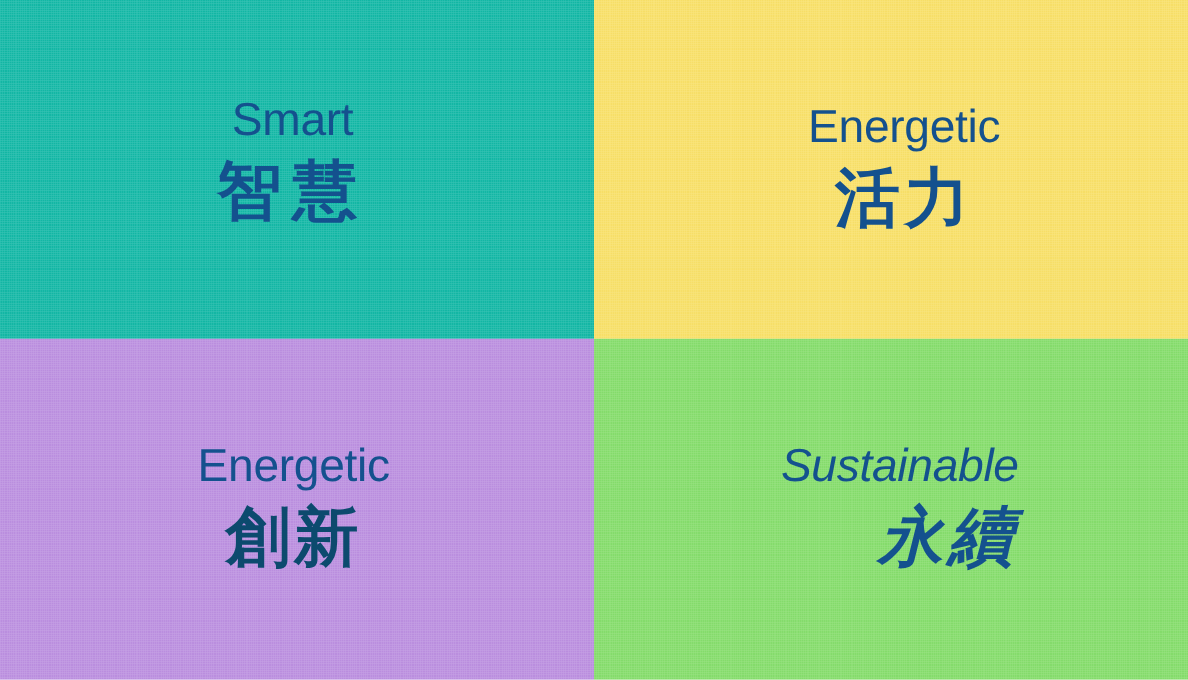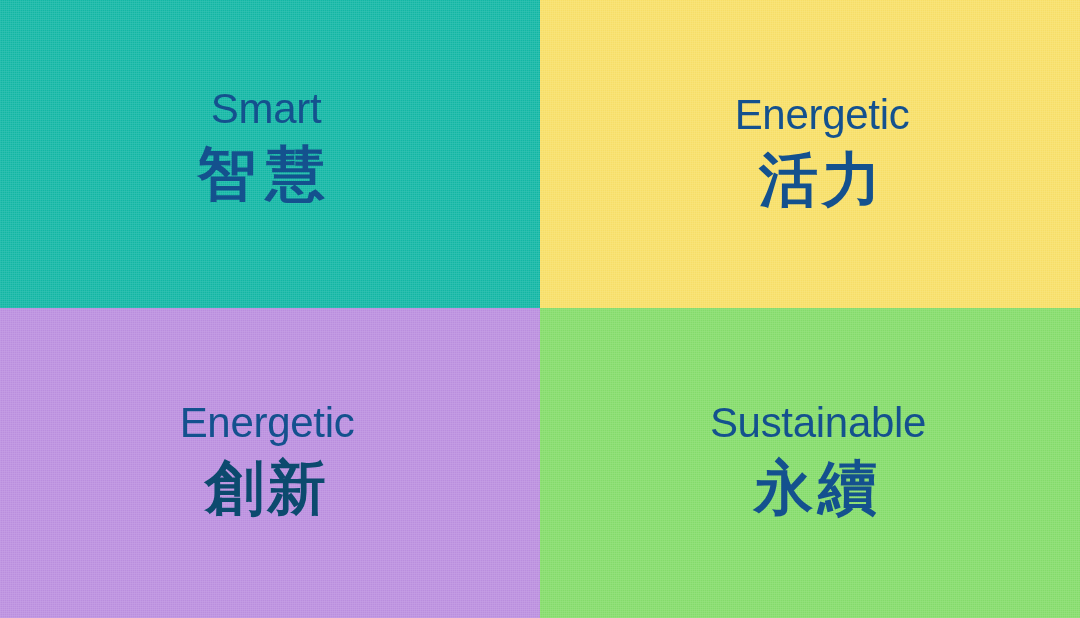--- a/index.html
+++ b/index.html
@@ -78,25 +78,25 @@
     letter-spacing: 4px;
     line-height: 1.02;
     margin-top: 14px;
     white-space: nowrap;
   }
 
   
   .panel-smart .panel-text       { margin-top: 88px;  margin-left: -8px; }
   .panel-energetic .panel-text   { margin-top: 94px;  margin-left: 24px;  }
   .panel-innovative .panel-text  { margin-top: 94px;  margin-left: -6px; }
-  .panel-sustainable .panel-text { margin-top: 94px;  margin-left: 16px;  }
+  .panel-sustainable .panel-text { margin-top: 94px;  margin-left: 16px; font-style: italic;  }
 
   .panel-smart .label-zh       { letter-spacing: 10px; }
   .panel-innovative .label-zh  { letter-spacing: 3px;  }
-  .panel-sustainable .label-zh { letter-spacing: 5px;  }
+  .panel-sustainable .label-zh { letter-spacing: 5px; text-align: right;  }
 </style>
 </head>
 <body>
 
 <div class="values-grid">
 
   <section class="value-panel panel-smart" style="background-color: #14b8a6;">
     <span class="panel-texture"></span>
     <div class="panel-text">
       <span class="label-en" style="color: rgb(20, 81, 142);">Smart</span>

